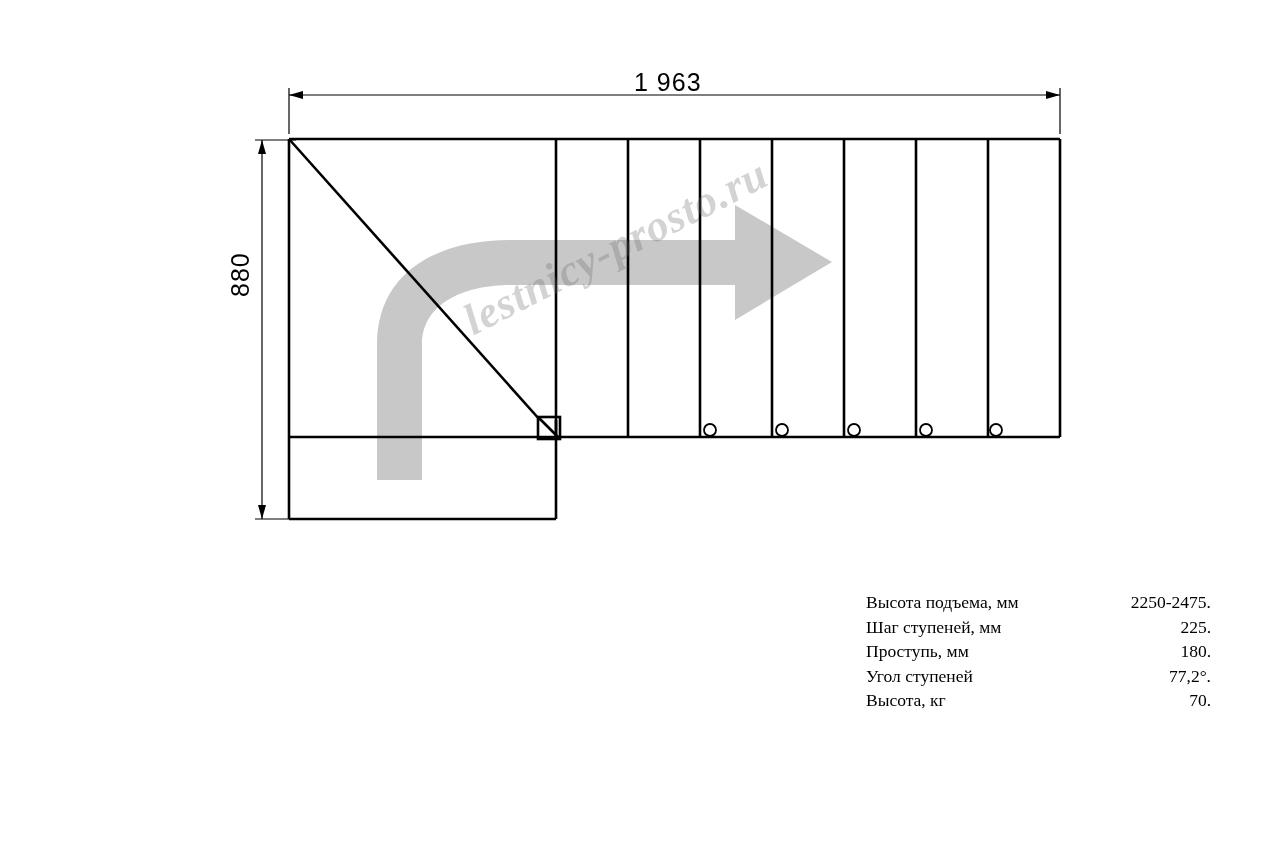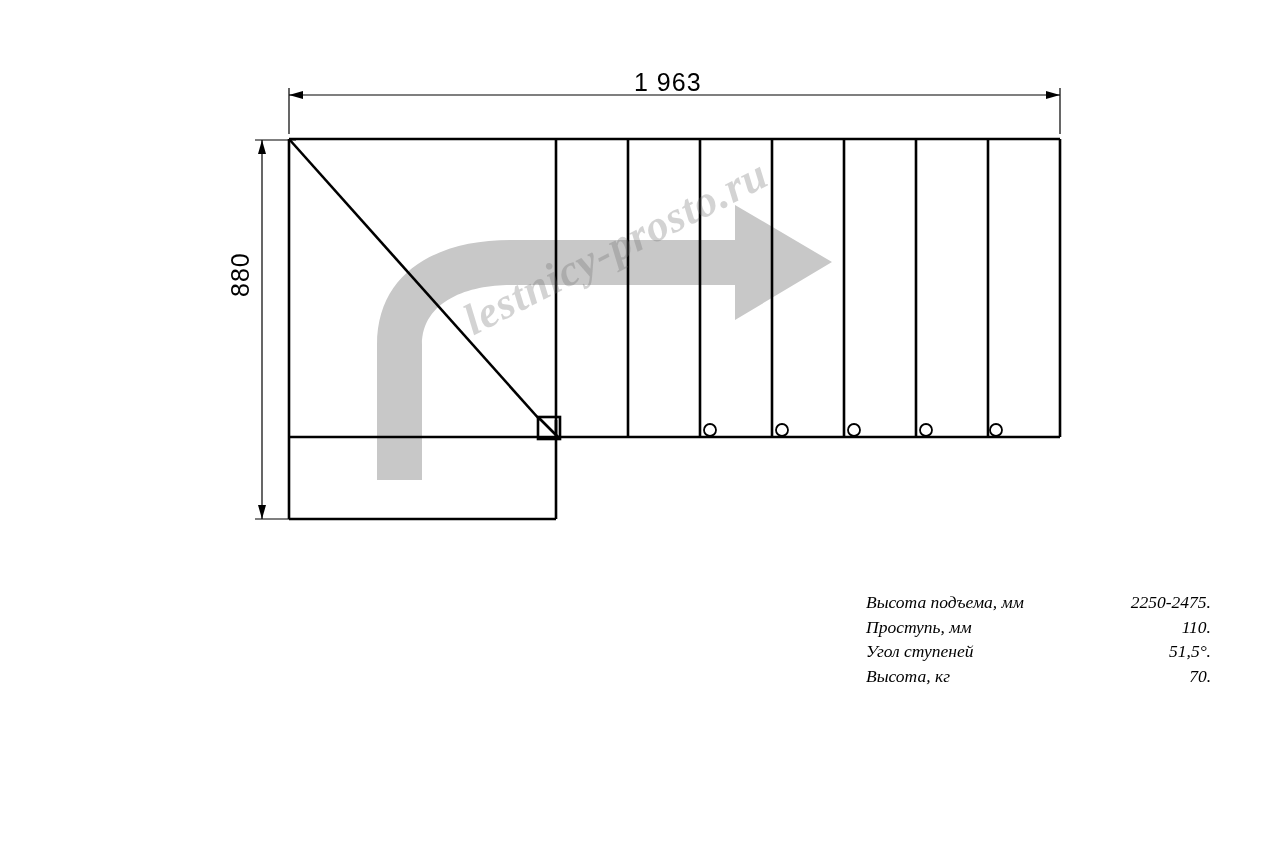--- a/index.html
+++ b/index.html
@@ -48,21 +48,20 @@
     position: absolute;
     left: 866px;
     top: 590px;
     width: 345px;
   }
   #spec-table .spec-row {
     display: flex;
     justify-content: space-between;
     align-items: baseline;
     font-family: "Liberation Serif", serif;
-    font-style: italic;
     font-size: 17.5px;
     color: #000000;
     line-height: 24.5px;
     white-space: nowrap;
   }
   #spec-table .spec-label {
     text-align: left;
   }
   #spec-table .spec-value {
     text-align: left;
@@ -154,26 +153,30 @@
   <div class="dim-label" id="dim-height-label">880</div>
 
   <div class="wm">lestnicy-prosto.ru</div>
 
   <div id="spec-table">
     <div class="spec-row">
       <span class="spec-label">Высота подъема, мм</span>
       <span class="spec-value">2250-2475.</span>
     </div>
     <div class="spec-row">
+      <span class="spec-label">Шаг ступеней, мм</span>
+      <span class="spec-value">225.</span>
+    </div>
+    <div class="spec-row">
       <span class="spec-label">Проступь, мм</span>
-      <span class="spec-value">110.</span>
+      <span class="spec-value">180.</span>
     </div>
     <div class="spec-row">
       <span class="spec-label">Угол ступеней</span>
-      <span class="spec-value">51,5°.</span>
+      <span class="spec-value">77,2°.</span>
     </div>
     <div class="spec-row">
       <span class="spec-label">Высота, кг</span>
       <span class="spec-value">70.</span>
     </div>
   </div>
 
 </div>
 
 </body></html>

